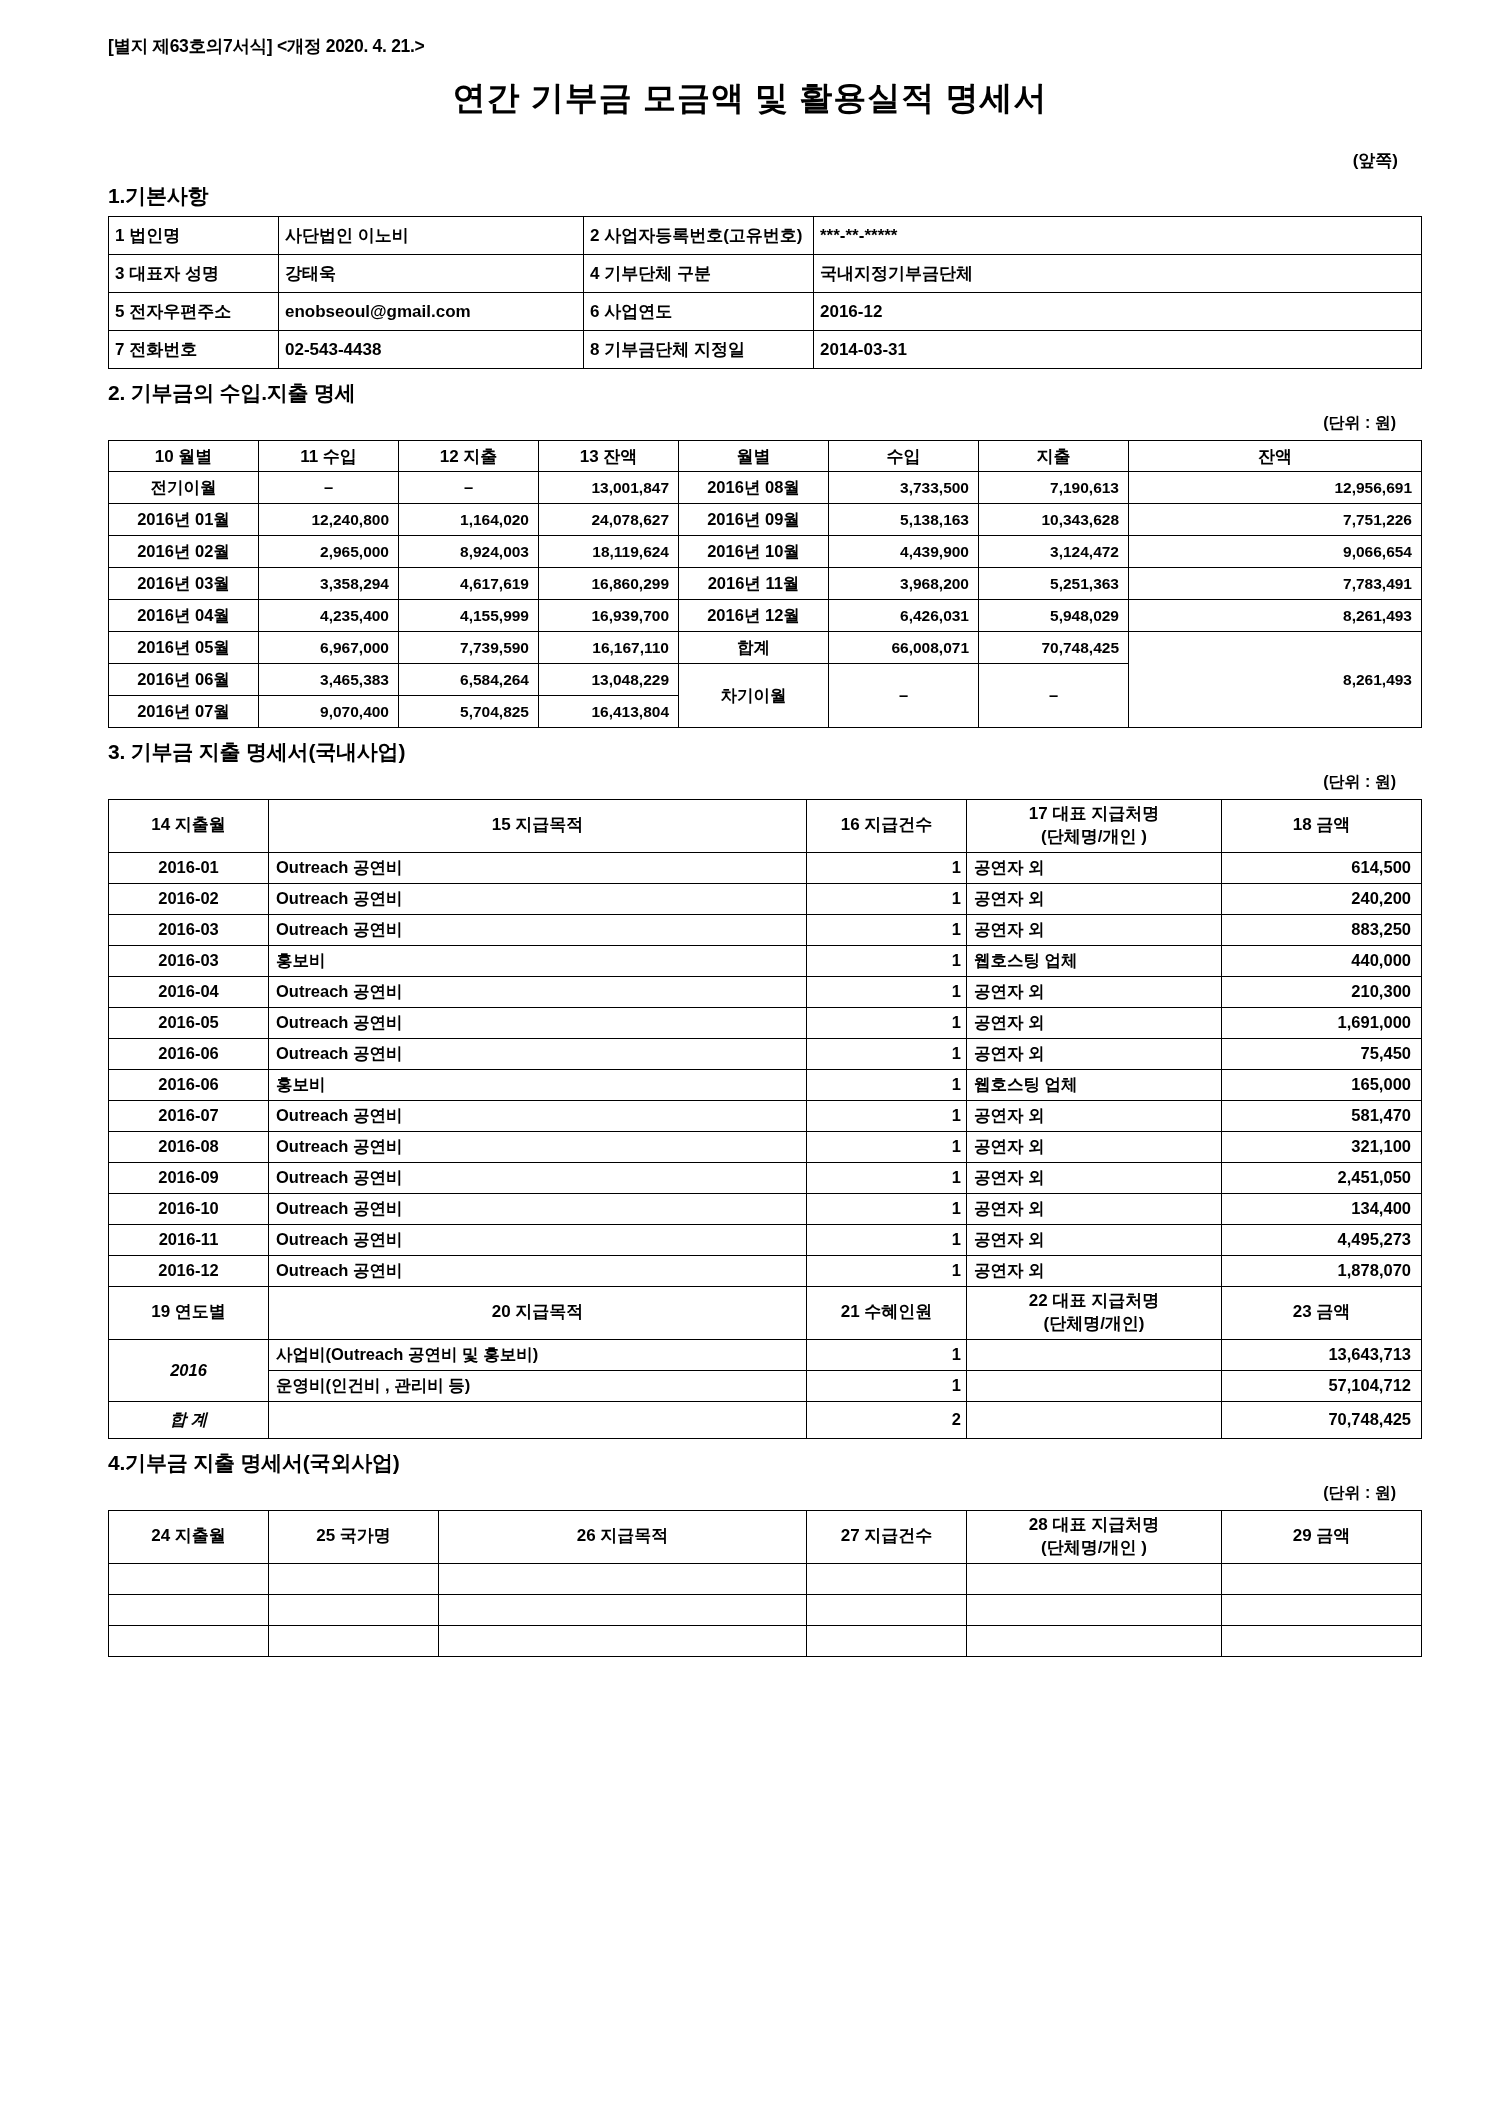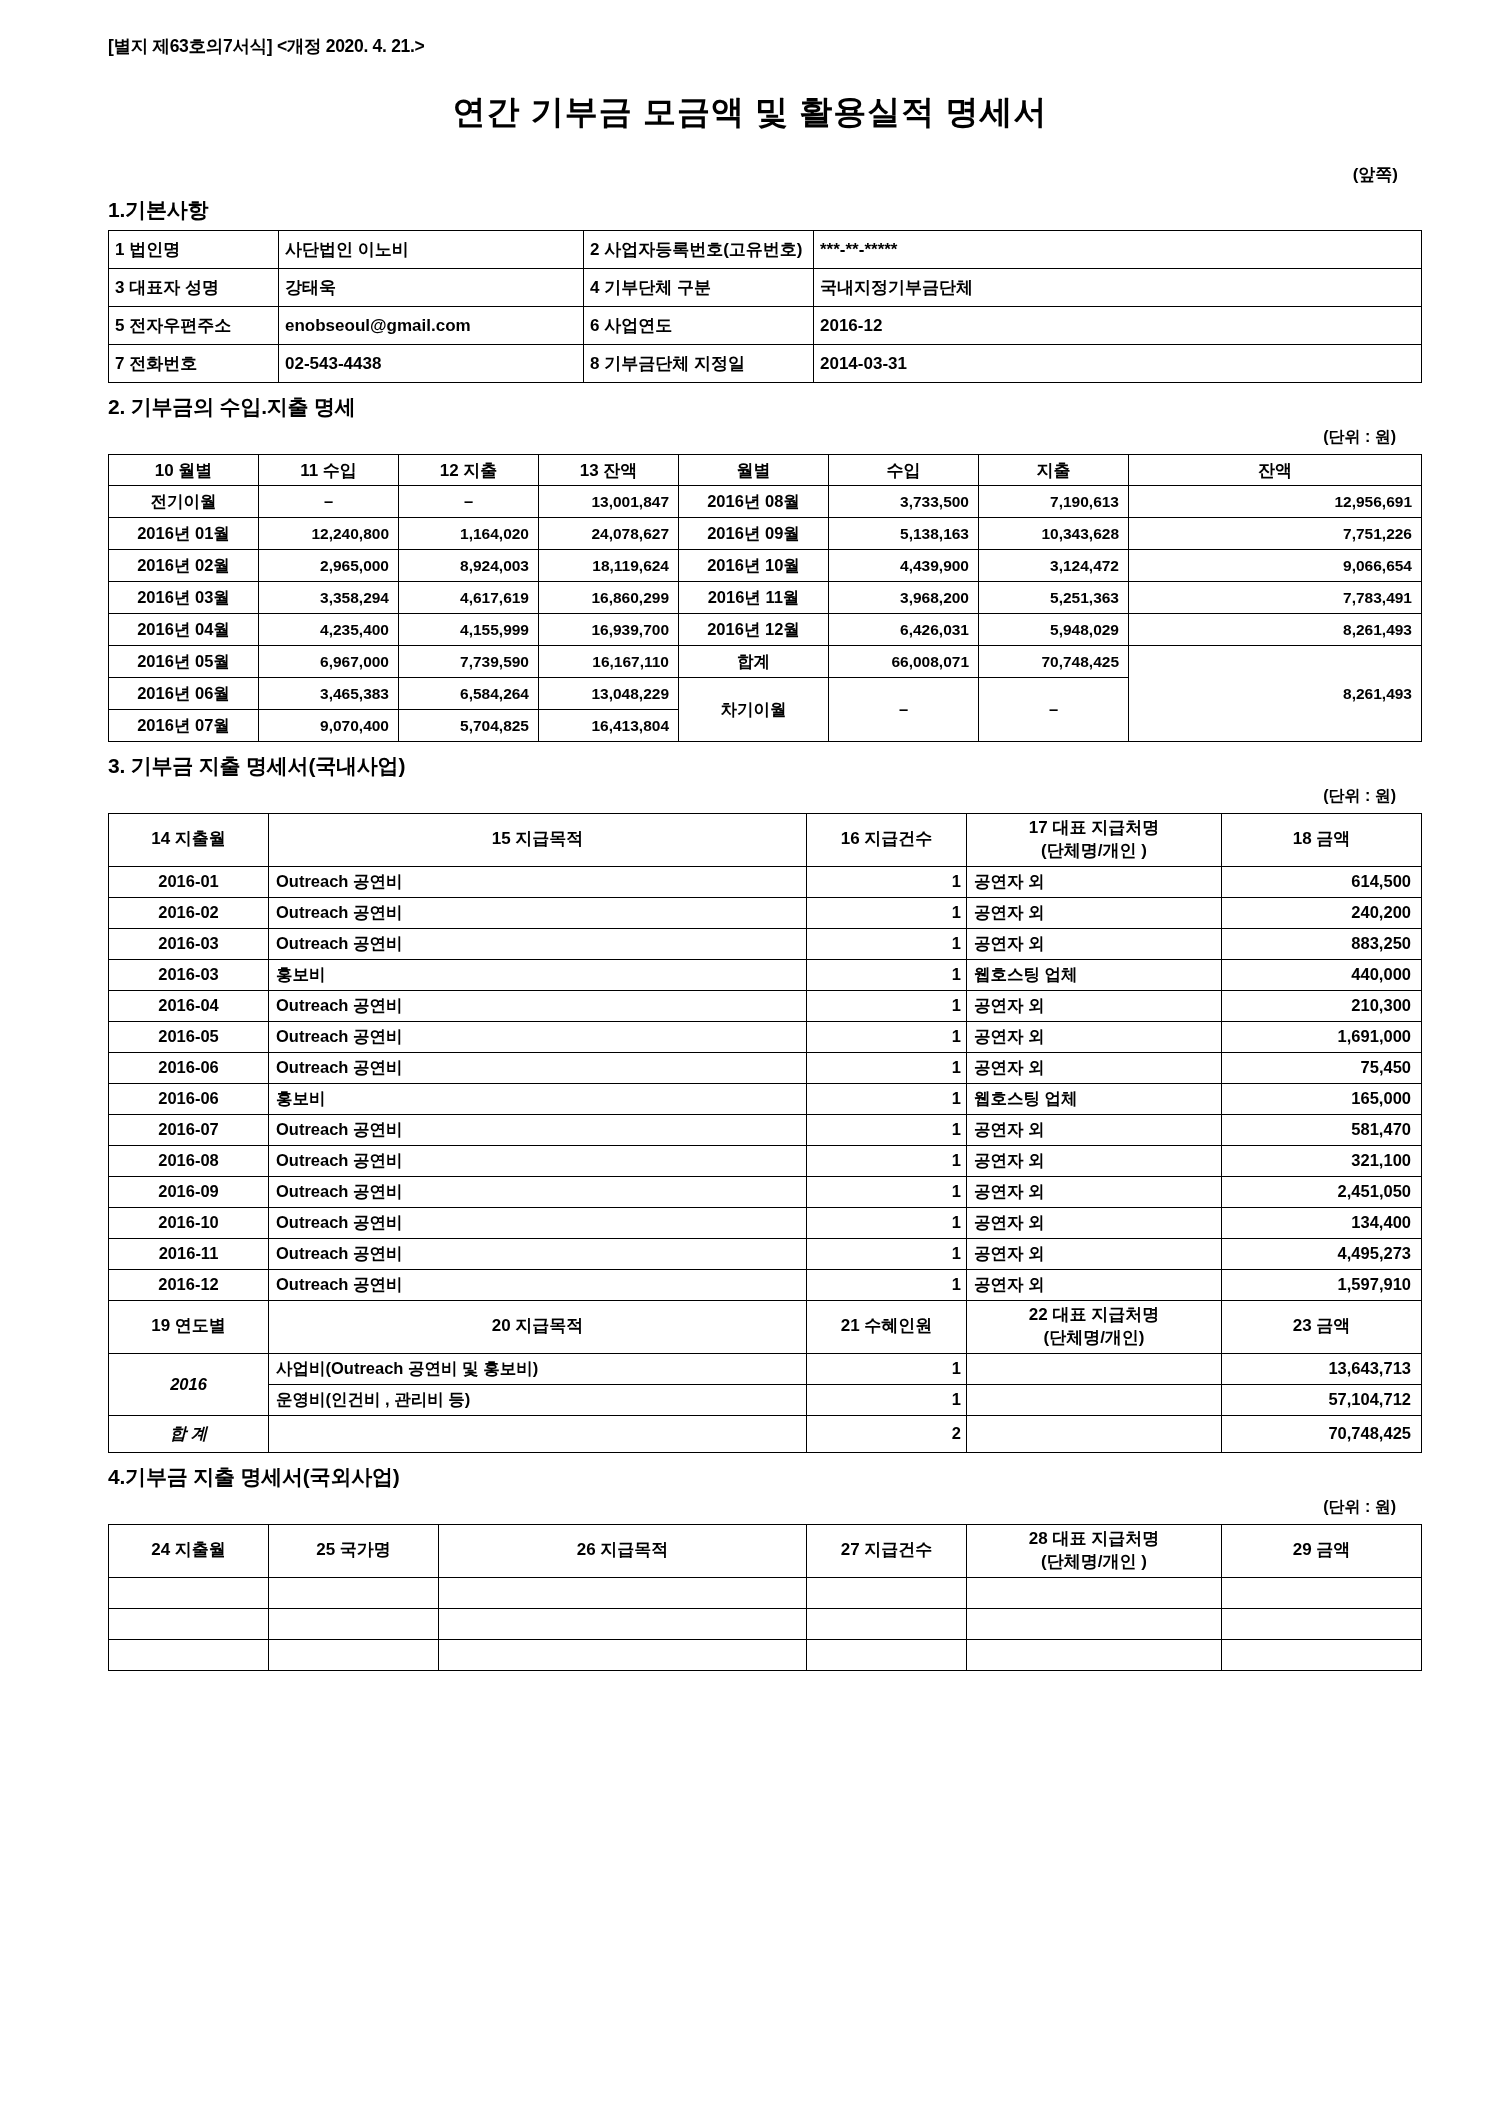--- a/index.html
+++ b/index.html
@@ -25,21 +25,21 @@
     font-size: 17.5px;
     letter-spacing: -0.3px;
     margin: 0 0 6px 0;
     font-weight: 600;
   }
   .doc-title {
     text-align: center;
     font-size: 33px;
     font-weight: 700;
     letter-spacing: 1px;
-    margin: 32px 0 0 0;
+    margin: 18px 0 0 0;
     padding-right: 30px;
   }
   .page-side {
     text-align: right;
     font-size: 17px;
     font-weight: 700;
     margin: 28px 24px 4px 0;
   }
   .section-title {
     font-size: 21px;
@@ -425,21 +425,21 @@
         <td class="l">Outreach 공연비</td>
         <td class="cnt">1</td>
         <td class="l">공연자 외</td>
         <td class="r">4,495,273</td>
       </tr>
       <tr>
         <td class="c">2016-12</td>
         <td class="l">Outreach 공연비</td>
         <td class="cnt">1</td>
         <td class="l">공연자 외</td>
-        <td class="r">1,597,910</td>
+        <td class="r">1,878,070</td>
       </tr>
 
       <tr class="sub">
         <th>19 연도별</th>
         <th>20 지급목적</th>
         <th>21 수혜인원</th>
         <th>
           <span>22 대표 지급처명</span><br>
           <span>(단체명/개인)</span>
         </th>

